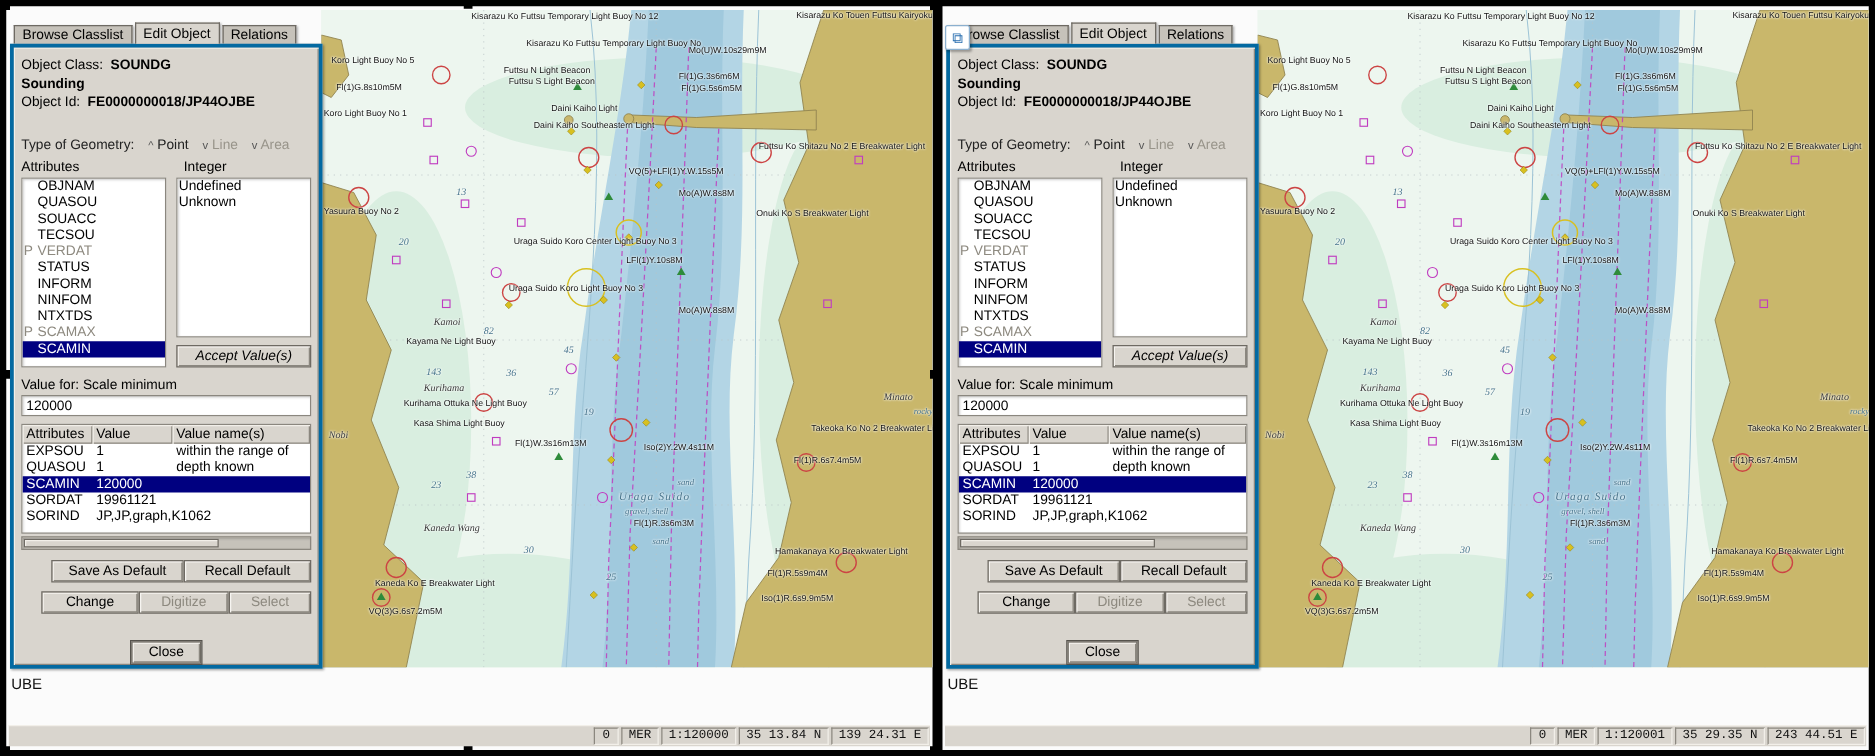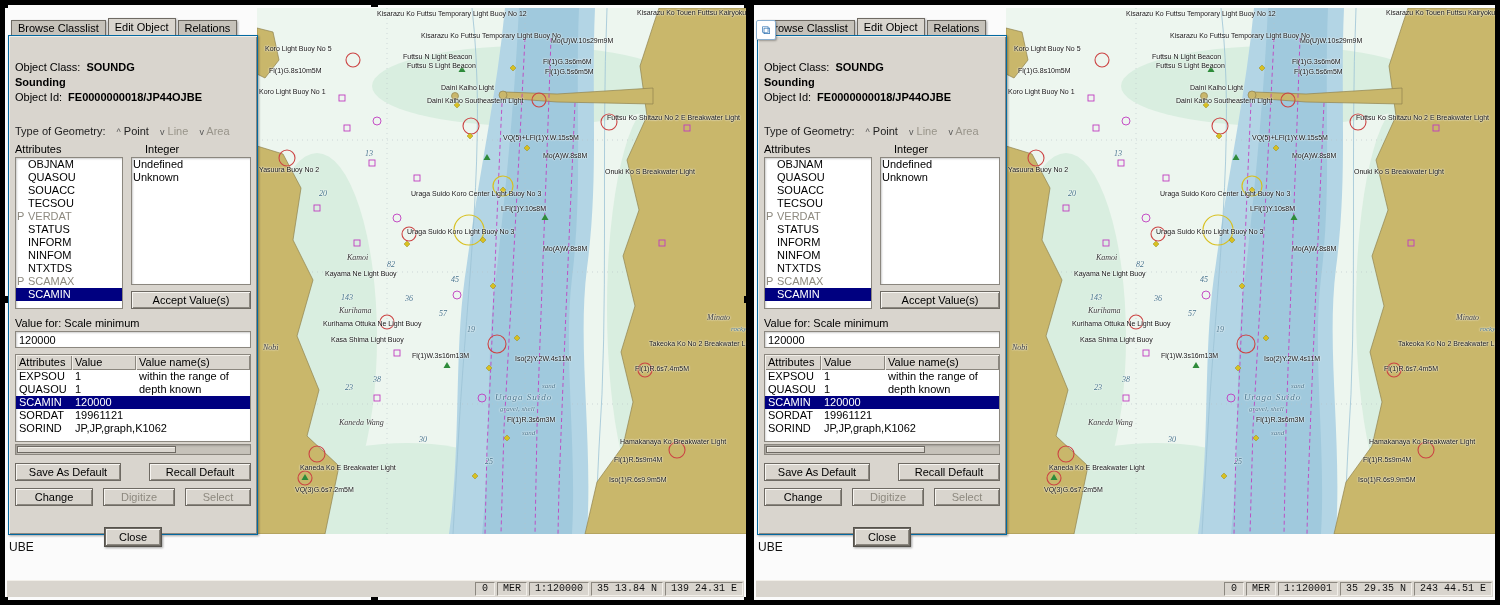--- a/index.html
+++ b/index.html
@@ -43,21 +43,21 @@
   .cg-mcirc circle{fill:none;stroke:var(--magenta);stroke-width:.9;}
 
   
   .dialog{position:absolute;left:3px;top:13px;width:250px;height:517px;font-size:11px;z-index:10;
           filter:drop-shadow(1px 1px 1px rgba(0,0,0,.35));}
   .tabs{display:flex;align-items:flex-end;height:17px;padding-left:3px;}
   .tab{background:var(--tab-inactive);border:1px solid #6e6a63;border-bottom:none;padding:0 6px;height:15px;
        line-height:14px;font-size:11px;margin-right:2px;cursor:default;white-space:nowrap;}
   .tab.active{background:var(--dialog-bg);height:17px;line-height:16px;position:relative;z-index:2;}
   .dialog-body{position:absolute;left:0;right:0;top:17px;bottom:0;background:var(--dialog-bg);
-       border:1px solid #0369a1;box-shadow:inset 1px 1px 0 #f2efe9, inset -1px -1px 0 #8b877f;padding:22px 6px;}
+       border:3px solid #0369a1;box-shadow:inset 1px 1px 0 #f2efe9, inset -1px -1px 0 #8b877f;padding:5px 6px;}
   .line{margin-top:3px;white-space:nowrap;}
   .bold{font-weight:bold;}
   .gap{display:inline-block;width:6px;}
   .geo{margin-top:22px;color:#222;}
   .geo .opt{margin-left:8px;}
   .geo .opt.off{color:#98948a;}
   .caret{font-size:9px;color:#555;}
   .cols-head{display:flex;margin-top:6px;}
   .cols-head span:first-child{width:130px;}
   .cols{display:flex;margin-top:2px;}
@@ -66,40 +66,40 @@
   .right-col{margin-left:8px;flex:1;display:flex;flex-direction:column;}
   .int-list{width:100%;height:128px;}
   .li{height:13px;line-height:13px;white-space:nowrap;display:flex;padding:0 1px;cursor:default;}
   .li .p{width:11px;flex:none;}
   .li.dim{color:#8d897f;}
   .li.sel{background:var(--selection);color:#fff;}
   .btn{background:var(--dialog-bg);border:1px solid #6e6a63;box-shadow:inset 1px 1px 0 #f7f5f1, inset -1px -1px 0 #8b877f;
        text-align:center;height:18px;line-height:16px;font-size:11px;cursor:default;white-space:nowrap;}
   .btn.disabled{color:#8d897f;}
   .btn.default{box-shadow:inset 1px 1px 0 #f7f5f1, inset -1px -1px 0 #8b877f, 0 0 0 1px #55524c;}
-  .accept{margin-top:6px;width:120px;align-self:flex-end;}
+  .accept{margin-top:6px;width:108px;align-self:flex-end;font-style:italic;}
   .value-for{margin-top:8px;}
   .value-input{margin-top:2px;width:100%;height:17px;border:1px solid #8b877f;box-shadow:inset 1px 1px 2px rgba(0,0,0,.2);
        font:11px "Liberation Sans",sans-serif;padding:0 3px;background:#fff;}
   .vtable{margin-top:6px;background:#fff;border:1px solid #8b877f;box-shadow:inset 1px 1px 2px rgba(0,0,0,.15);
        height:88px;overflow:hidden;}
   .thead{display:flex;height:15px;}
   .th{background:var(--dialog-bg);box-shadow:inset 1px 1px 0 #f2efe9, inset -1px -1px 0 #8b877f;
       font-size:11px;line-height:14px;padding:0 3px;}
   .c1{width:56px;flex:none;}
   .c2{width:64px;flex:none;}
   .c3{flex:1;}
   .trow{display:flex;height:13px;line-height:13px;font-size:11px;white-space:nowrap;}
   .td{padding:0 3px;overflow:visible;}
   .trow.sel{background:var(--selection);color:#fff;}
   .hscroll{margin-top:2px;height:11px;background:#c6c2ba;border:1px solid #8b877f;
        box-shadow:inset 1px 1px 2px rgba(0,0,0,.2);position:relative;}
   .hscroll .thumb{position:absolute;left:1px;top:1px;bottom:1px;width:68%;background:var(--dialog-bg);
        border:1px solid #6e6a63;box-shadow:inset 1px 1px 0 #f2efe9;}
-  .btnrow{display:flex;justify-content:space-between;margin-top:8px;}
+  .btnrow{display:flex;justify-content:flex-end;margin-top:8px;}
   .btnrow.second{margin-top:7px;}
   .w-save{width:106px;} .w-recall{width:102px;} .w-change{width:78px;} .w-dig{width:72px;} .w-sel{width:66px;}
   .closerow{display:flex;justify-content:center;margin-top:10px;}
   .closerow .btn{width:56px;margin-top:12px;}
 
   
   .echo{position:absolute;left:4px;top:535px;font-size:12px;color:#111;}
   .statusbar{position:absolute;left:2px;right:2px;bottom:3px;height:17px;background:var(--status-bg);
        display:flex;justify-content:flex-end;align-items:stretch;border-top:1px solid #f2efe9;padding:1px;}
   .sb-cell{border:1px solid;border-color:#8b877f #f2efe9 #f2efe9 #8b877f;margin-left:2px;padding:0 5px;

